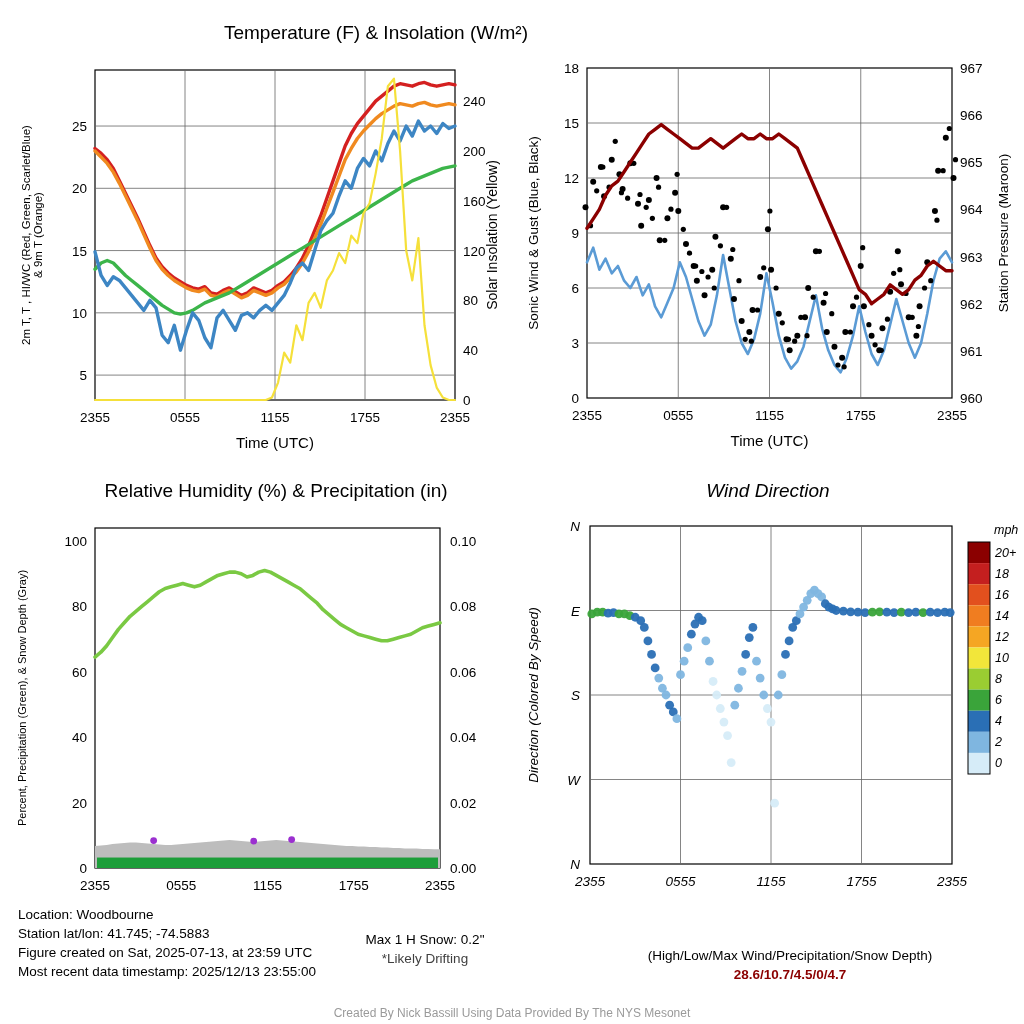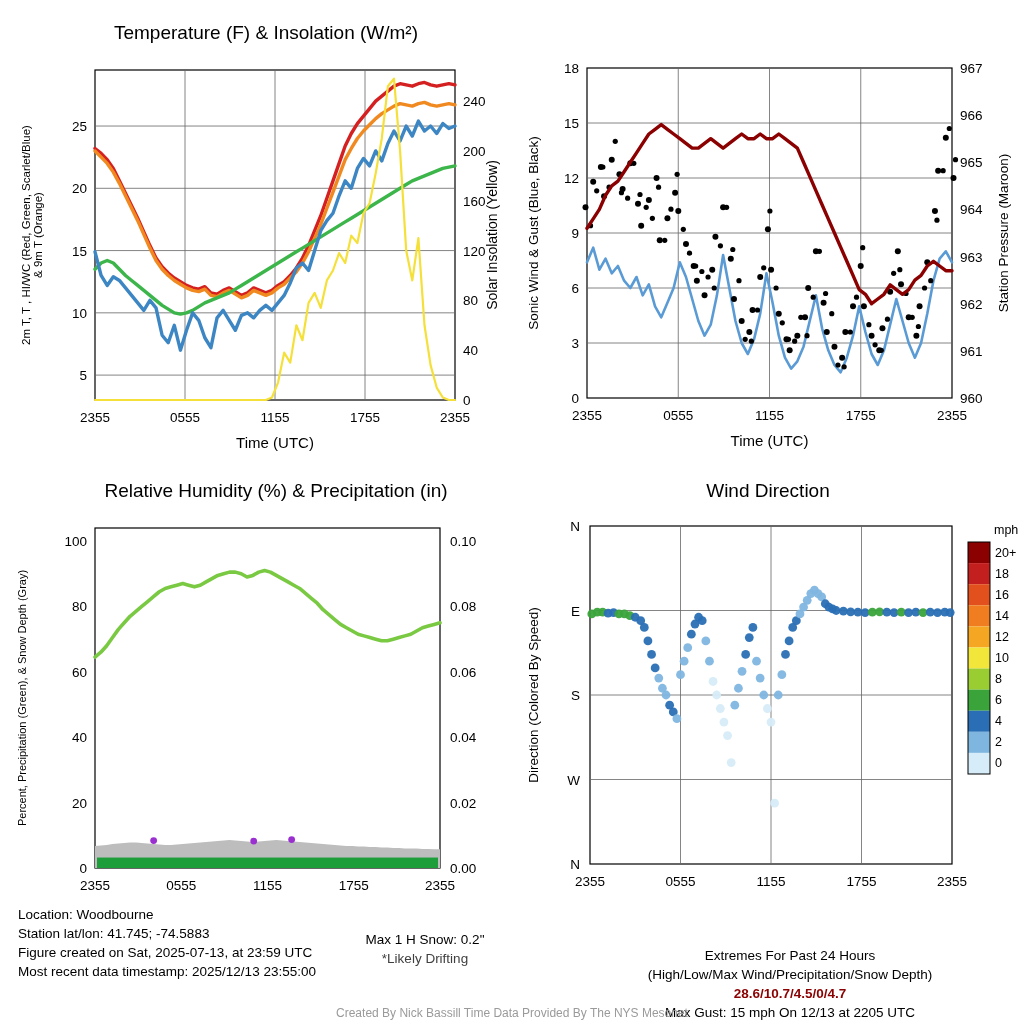--- a/index.html
+++ b/index.html
@@ -14,21 +14,21 @@
   .footer-left { position:absolute; font-size:13.5px; line-height:19px; }
   .footer-right { position:absolute; font-size:13.5px; line-height:19px; text-align:center; }
   .credit { position:absolute; width:100%; text-align:center; font-size:12px; color:#9a9a9a; }
   .maroon { color:#8b0000; font-weight:bold; }
   .purple { color:#404040; }
 </style>
 </head>
 <body>
 
 <div class="panel" style="left:0;top:0;width:512px;height:466px;">
-  <div class="title" style="position:absolute;left:10px;top:22px;width:512px;">Temperature (F) &amp; Insolation (W/m²)</div>
+  <div class="title" style="position:absolute;left:16px;top:22px;width:512px;text-align:right;">Temperature (F) &amp; Insolation (W/m²)</div>
   <svg id="svg-temp" width="512" height="466">
       <rect x="95" y="70" width="360" height="330" fill="#fff" stroke="#000" stroke-width="1.2"></rect>
       <line x1="95" y1="375.0943396226415" x2="455" y2="375.0943396226415" stroke="#666" stroke-width="0.8"></line>
       <text x="87" y="380.0943396226415" font-size="13.5" font-family="Liberation Sans, sans-serif" text-anchor="end" fill="#000">5</text>
       <line x1="95" y1="312.8301886792453" x2="455" y2="312.8301886792453" stroke="#666" stroke-width="0.8"></line>
       <text x="87" y="317.8301886792453" font-size="13.5" font-family="Liberation Sans, sans-serif" text-anchor="end" fill="#000">10</text>
       <line x1="95" y1="250.56603773584905" x2="455" y2="250.56603773584905" stroke="#666" stroke-width="0.8"></line>
       <text x="87" y="255.56603773584905" font-size="13.5" font-family="Liberation Sans, sans-serif" text-anchor="end" fill="#000">15</text>
       <line x1="95" y1="188.30188679245285" x2="455" y2="188.30188679245285" stroke="#666" stroke-width="0.8"></line>
       <text x="87" y="193.30188679245285" font-size="13.5" font-family="Liberation Sans, sans-serif" text-anchor="end" fill="#000">20</text>
@@ -250,21 +250,21 @@
       <path d="M 95 402 L 95.00 379.93 L 100.85 379.44 L 106.69 378.95 L 112.54 377.97 L 118.39 377.48 L 124.24 376.99 L 130.08 376.50 L 135.93 376.50 L 141.78 376.99 L 147.63 377.48 L 153.47 377.97 L 159.32 378.46 L 165.17 378.95 L 171.02 378.95 L 176.86 378.46 L 182.71 377.97 L 188.56 377.48 L 194.41 376.99 L 200.25 376.50 L 206.10 376.01 L 211.95 375.52 L 217.80 375.03 L 223.64 374.54 L 229.49 374.05 L 235.34 374.54 L 241.19 375.03 L 247.03 375.52 L 252.88 376.01 L 258.73 375.52 L 264.58 375.03 L 270.42 374.54 L 276.27 374.05 L 282.12 374.54 L 287.97 375.03 L 293.81 375.52 L 299.66 376.01 L 305.51 376.50 L 311.36 376.99 L 317.20 377.48 L 323.05 377.97 L 328.90 378.46 L 334.75 378.95 L 340.59 379.44 L 346.44 379.93 L 352.29 379.93 L 358.14 380.42 L 363.98 380.42 L 369.83 380.91 L 375.68 380.91 L 381.53 381.40 L 387.37 381.40 L 393.22 381.89 L 399.07 381.89 L 404.92 382.38 L 410.76 382.38 L 416.61 382.38 L 422.46 382.88 L 428.31 382.88 L 434.15 383.37 L 440.00 383.37 L 440 402 Z" fill="#bdbdbd" stroke="none"></path>
       <rect x="97" y="391.53846153846155" width="341" height="10.461538461538453" fill="#1d9e3a"></rect>
       <path d="M95.00 191.13 L100.85 186.23 L106.69 179.69 L112.54 171.52 L118.39 163.35 L124.24 156.81 L130.08 150.27 L135.93 145.37 L141.78 140.46 L147.63 135.56 L153.47 130.65 L159.32 125.75 L165.17 122.48 L171.02 120.85 L176.86 119.21 L182.71 117.58 L188.56 119.21 L194.41 120.85 L200.25 119.21 L206.10 115.94 L211.95 112.67 L217.80 109.40 L223.64 107.77 L229.49 106.13 L235.34 106.13 L241.19 107.77 L247.03 111.04 L252.88 109.40 L258.73 106.13 L264.58 104.50 L270.42 106.13 L276.27 109.40 L282.12 112.67 L287.97 115.94 L293.81 119.21 L299.66 122.48 L305.51 127.38 L311.36 132.29 L317.20 137.19 L323.05 143.73 L328.90 148.63 L334.75 153.54 L340.59 158.44 L346.44 161.71 L352.29 164.98 L358.14 168.25 L363.98 169.88 L369.83 171.52 L375.68 173.15 L381.53 174.79 L387.37 174.79 L393.22 173.15 L399.07 171.52 L404.92 169.88 L410.76 168.25 L416.61 164.98 L422.46 161.71 L428.31 160.08 L434.15 158.44 L440.00 156.81 " fill="none" stroke="#7ac943" stroke-width="3.6" stroke-linejoin="round" stroke-linecap="round"></path>
       <circle cx="153.65" cy="374.53846153846155" r="3.4" fill="#9b30d0"></circle>
       <circle cx="253.70000000000002" cy="375.02884615384613" r="3.4" fill="#9b30d0"></circle>
       <circle cx="291.65" cy="373.5576923076923" r="3.4" fill="#9b30d0"></circle>
       <text x="26" y="232" font-size="11" font-family="Liberation Sans, sans-serif" text-anchor="middle" fill="#000" transform="rotate(-90 26 232)">Percent, Precipitation (Green), &amp; Snow Depth (Gray)</text>
     </svg>
 </div>
 
-<div class="panel" style="left:512px;top:466px;width:512px;height:450px;">
+<div class="panel" style="left:512px;top:466px;width:512px;height:450px;font-style:italic;">
   <div class="title" style="position:absolute;left:0;top:14px;width:512px;">Wind Direction</div>
   <svg id="svg-dir" width="512" height="450">
       <rect x="78" y="60" width="362" height="338" fill="#fff" stroke="#000" stroke-width="1.2"></rect>
       <text x="68" y="403" font-size="13.5" font-family="Liberation Sans, sans-serif" text-anchor="end" fill="#000">N</text>
       <line x1="78" y1="313.5" x2="440" y2="313.5" stroke="#666" stroke-width="0.8"></line>
       <text x="68" y="318.5" font-size="13.5" font-family="Liberation Sans, sans-serif" text-anchor="end" fill="#000">W</text>
       <line x1="78" y1="229" x2="440" y2="229" stroke="#666" stroke-width="0.8"></line>
       <text x="68" y="234" font-size="13.5" font-family="Liberation Sans, sans-serif" text-anchor="end" fill="#000">S</text>
       <line x1="78" y1="144.5" x2="440" y2="144.5" stroke="#666" stroke-width="0.8"></line>
       <text x="68" y="149.5" font-size="13.5" font-family="Liberation Sans, sans-serif" text-anchor="end" fill="#000">E</text>
@@ -391,19 +391,17 @@
   <div>Figure created on Sat, 2025-07-13, at 23:59 UTC</div>
   <div>Most recent data timestamp: 2025/12/13 23:55:00</div>
 </div>
 
 <div style="position:absolute;left:330px;top:930px;width:190px;text-align:center;font-size:13.5px;line-height:19px;">
   <div>Max 1 H Snow: 0.2"</div>
   <div class="purple">*Likely Drifting</div>
 </div>
 
 <div class="footer-right" style="left:560px;top:946px;width:460px;">
-  <div>Extremes For Past 24 Hours</div>
   <div>(High/Low/Max Wind/Precipitation/Snow Depth)</div>
   <div class="maroon">28.6/10.7/4.5/0/4.7</div>
-  <div>Max Gust: 15 mph On 12/13 at 2205 UTC</div>
-</div>
-
-<div class="credit" style="left:0;top:1006px;">Created By Nick Bassill Time Data Provided By The NYS Mesonet</div>
+</div>
+
+<div class="credit" style="left:0;top:1006px;">Created By Nick Bassill Using Data Provided By The NYS Mesonet</div>
 
 </body></html>

